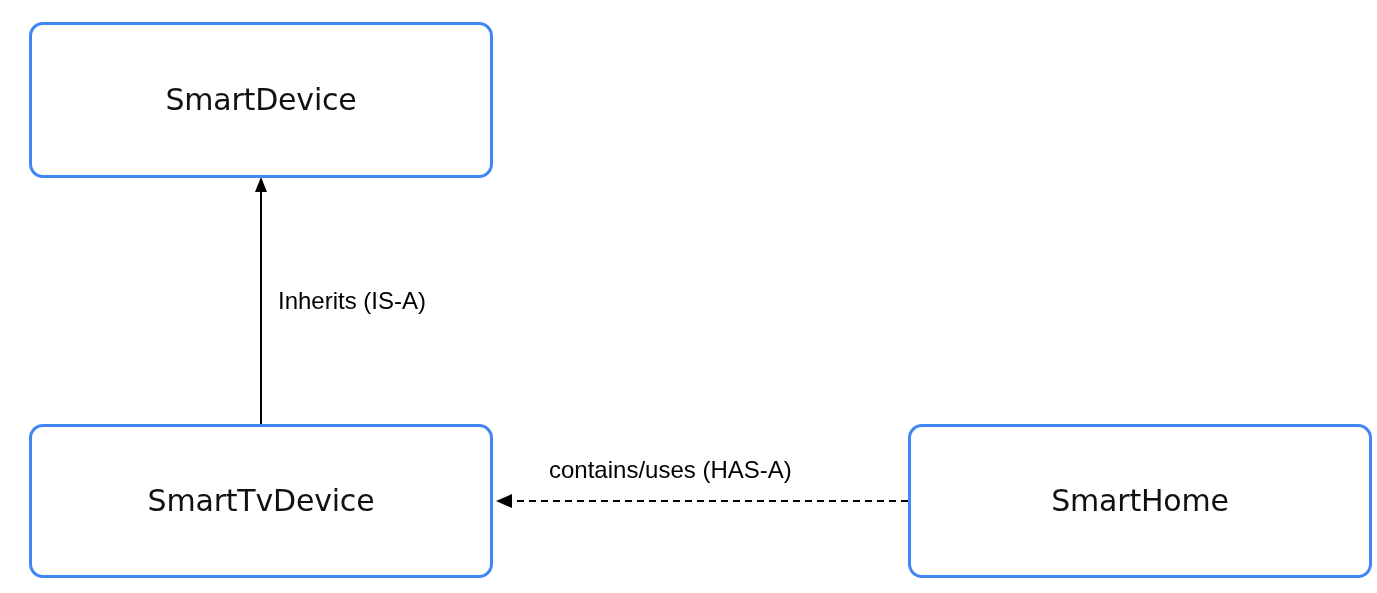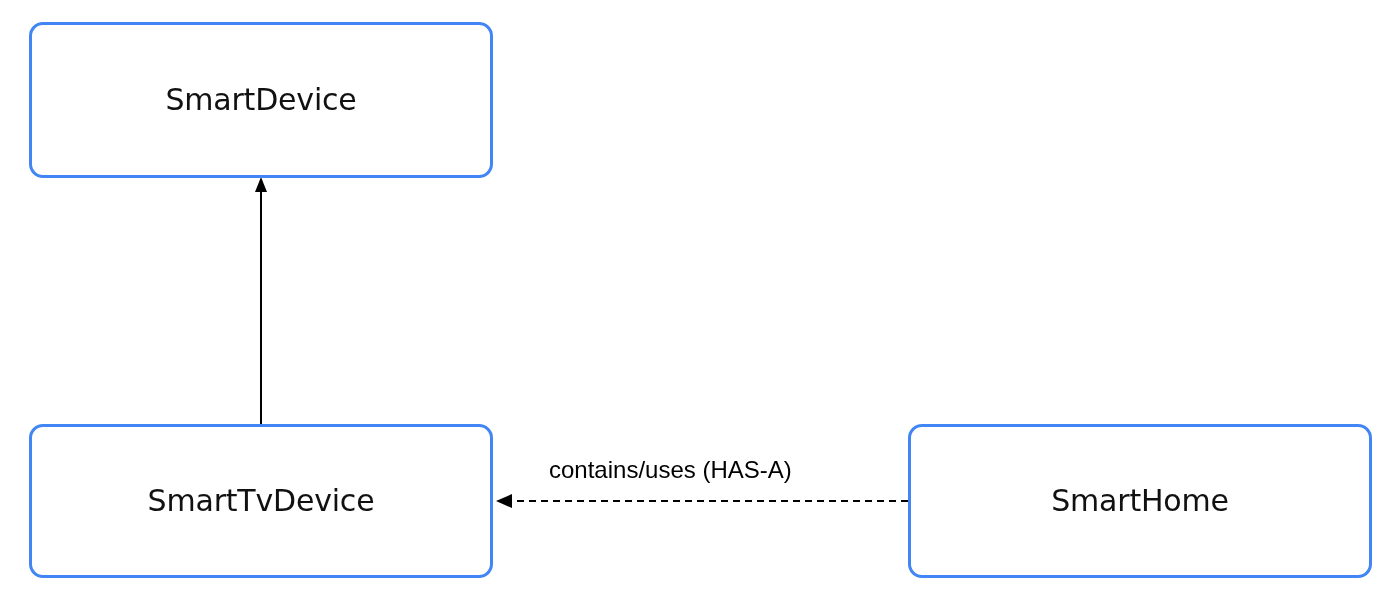--- a/index.html
+++ b/index.html
@@ -111,16 +111,17 @@
   </div>
 
   <div class="node-box" id="node-smarttvdevice" style="border-color:#4285f4; border-width:3.5px; border-radius:14px;">
     <span class="node-label">SmartTvDevice</span>
   </div>
 
   <div class="node-box" id="node-smarthome" style="border-color:#4285f4; border-width:3.5px; border-radius:14px;">
     <span class="node-label">SmartHome</span>
   </div>
 
+  <span class="edge-label" id="label-inherits">Inherits (IS-A)</span>
 
   <span class="edge-label" id="label-contains">contains/uses (HAS-A)</span>
 
 </div>
 
 </body></html>

